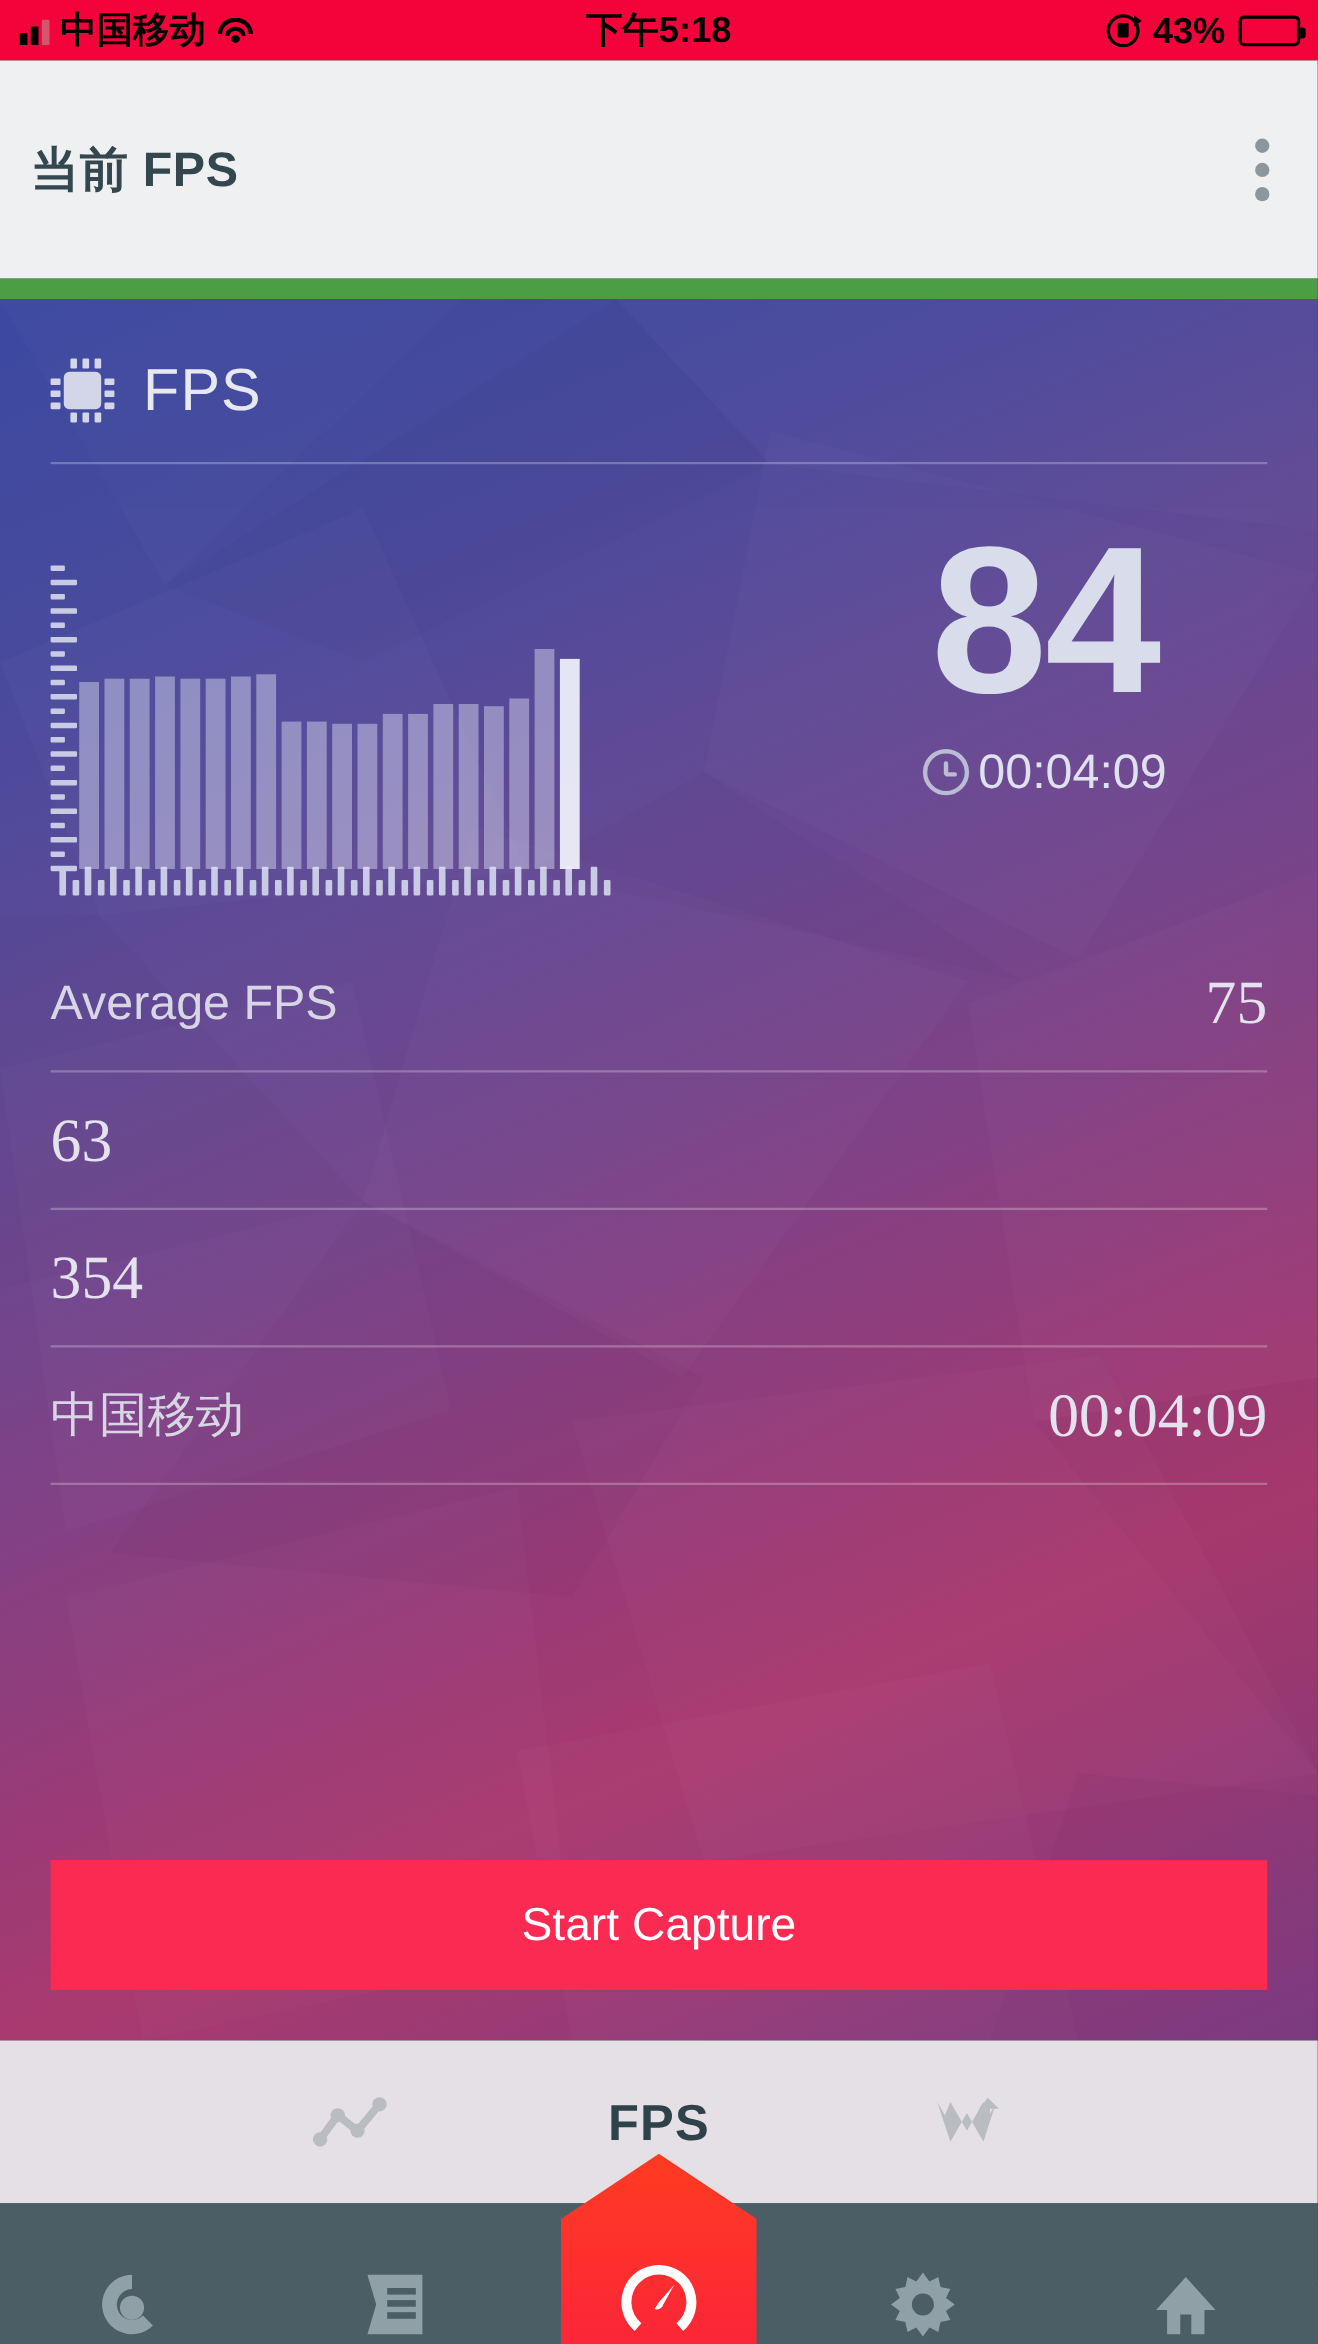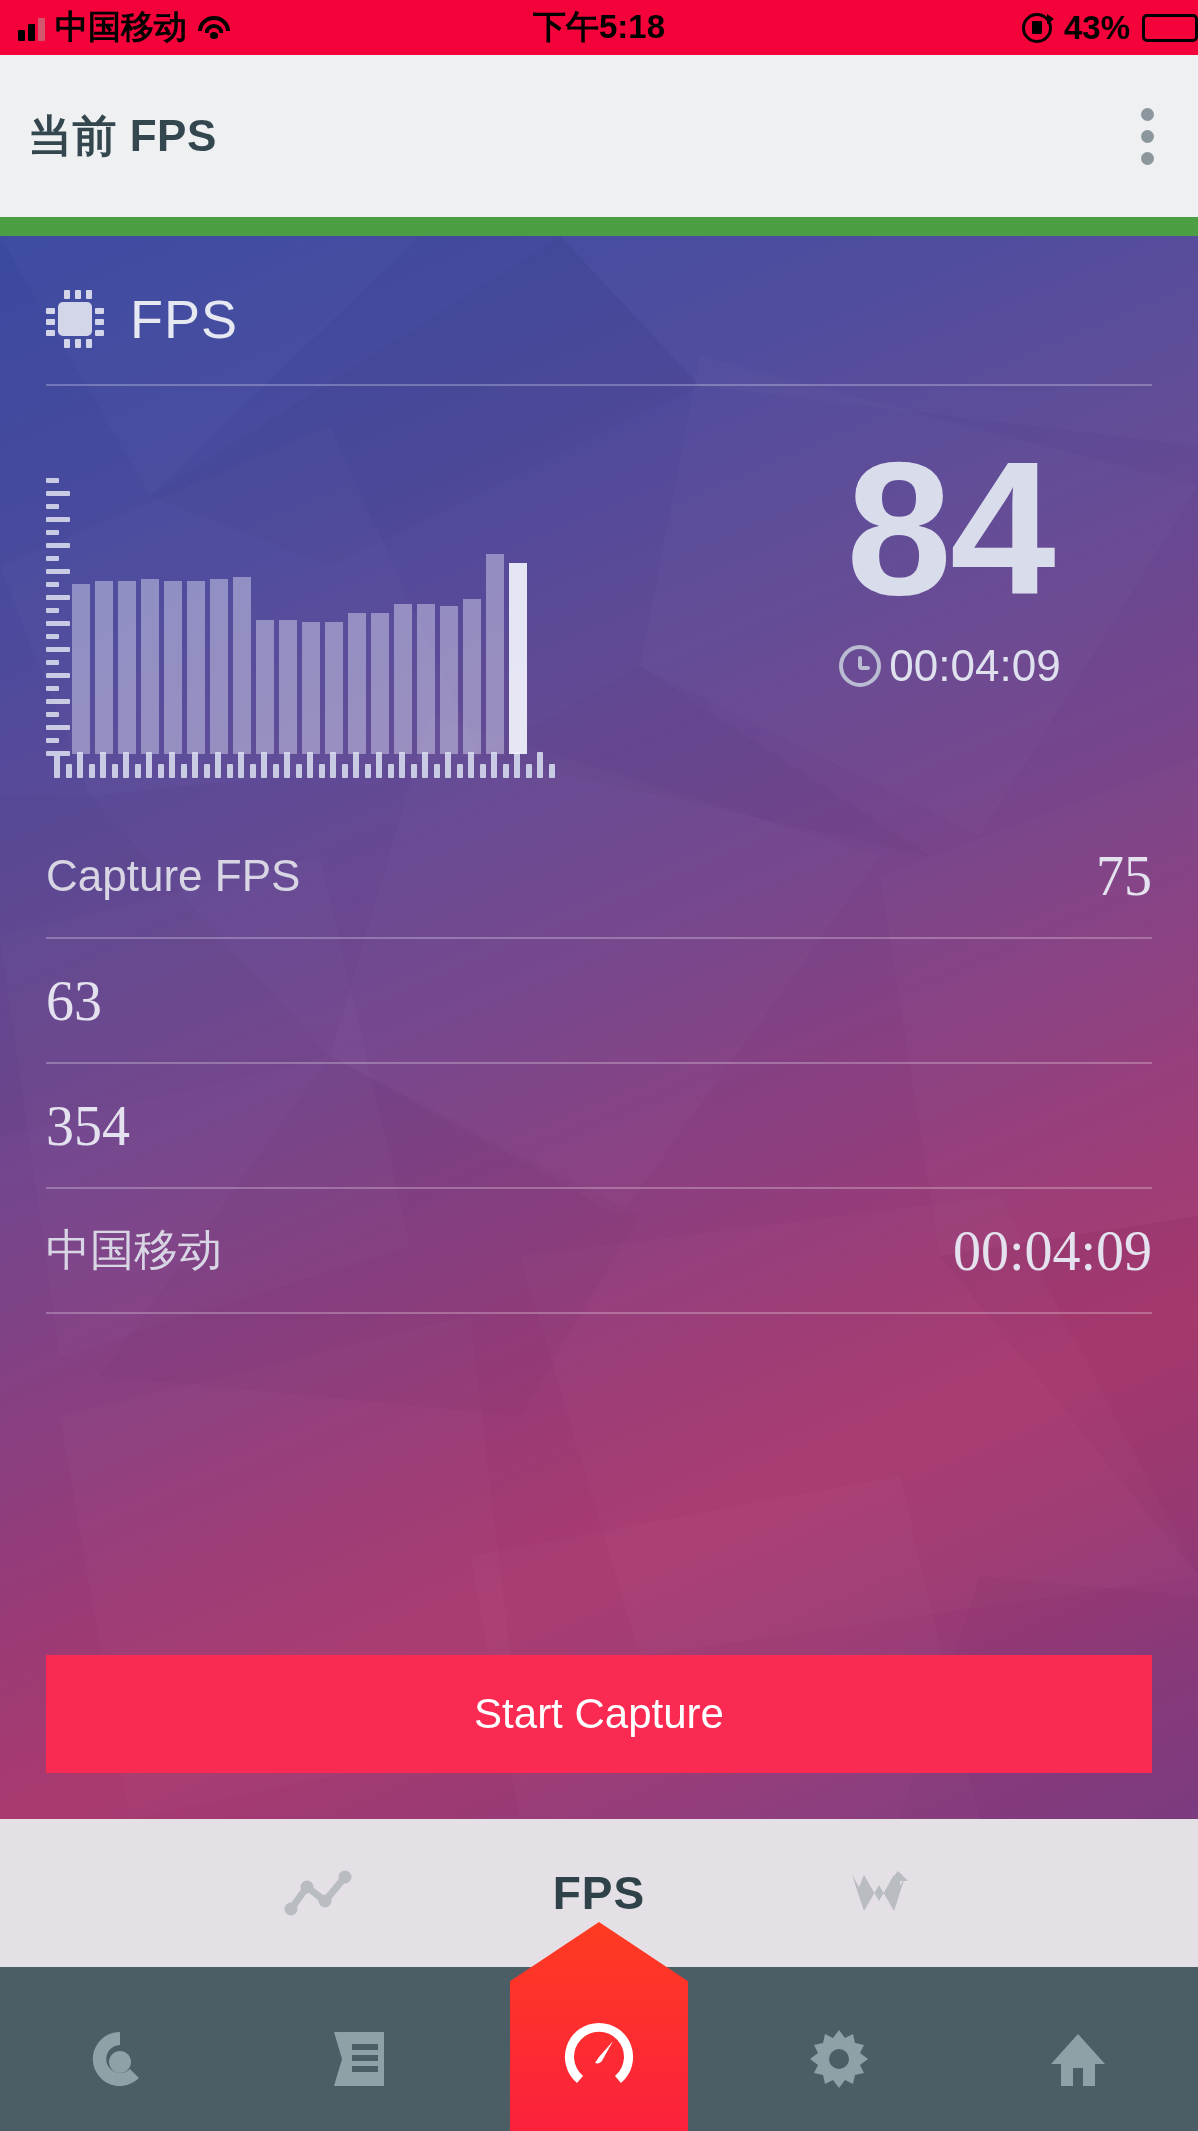--- a/index.html
+++ b/index.html
@@ -32,40 +32,40 @@
             border-radius:50% 50% 0 0 / 100% 100% 0 0; }
   .wifi i:nth-child(1){ width:32px; height:15px; top:1px; }
   .wifi i:nth-child(2){ width:19px; height:9px; top:9px; }
   .wifi i:nth-child(3){ width:8px; height:7px; top:17px; background:#000; border-radius:50%; border:none;}
   .sb-center {
     position:absolute; left:0; right:0; top:0; bottom:0;
     display:flex; align-items:center; justify-content:center;
     font-size:33px; font-weight:700;
   }
   .sb-right {
-    margin-left:auto; 
+    margin-left:auto; padding-right:16px;
     display:flex; align-items:center; gap:12px;
   }
   .rot-lock { width:30px; height:30px; border:3.5px solid #000; border-radius:50%;
               position:relative; }
   .rot-lock::after { content:""; position:absolute; left:7px; top:5px;
                      width:10px; height:13px; background:#000; border-radius:1px; }
   .rot-lock::before { content:""; position:absolute; right:-5px; top:-2px;
                       width:0;height:0; border-left:7px solid #000;
                       border-top:5px solid transparent; border-bottom:5px solid transparent; }
   .batt-pct { font-size:33px; font-weight:700; }
   .batt { width:56px; height:28px; border:3px solid #000; border-radius:5px;
           position:relative; padding:3px; }
   .batt::after { content:""; position:absolute; right:-8px; top:8px;
                  width:5px; height:10px; background:#000; border-radius:0 3px 3px 0; }
   .batt .fill { height:100%; width:43%; background:#000; border-radius:2px; }
 
   
   #app-bar {
-    height:162px; background:#eef0f1;
+    height:198px; background:#eef0f1;
     display:flex; align-items:center;
     padding:0 26px 0 28px;
     position:relative;
   }
   #app-title { font-size:44px; font-weight:700; color:#34474f; letter-spacing:0.5px; }
   #overflow-menu { margin-left:auto; display:flex; flex-direction:column; gap:9px;
                    padding:14px 18px; cursor:pointer; }
   #overflow-menu span { width:13px; height:13px; border-radius:50%; background:#8b979d; display:block; }
   #accent-bar { height:19px; background:#4b9e43; width:100%; }
 
@@ -334,21 +334,21 @@
         <div id="current-value">84</div>
         <div id="elapsed-row">
           <span id="clock-icon"></span>
           <span id="elapsed-value">00:04:09</span>
         </div>
       </div>
     </div>
 
     <div id="stats">
         <div class="stat-row">
-          <div class="stat-label">Capture FPS</div>
+          <div class="stat-label">Average FPS</div>
           <div class="stat-value">75</div>
         </div>
         <div class="stat-row">
           <div class="stat-value">63</div>
         </div>
         <div class="stat-row">
           <div class="stat-value">354</div>
         </div>
         <div class="stat-row">
           <div class="stat-label">中国移动</div>

